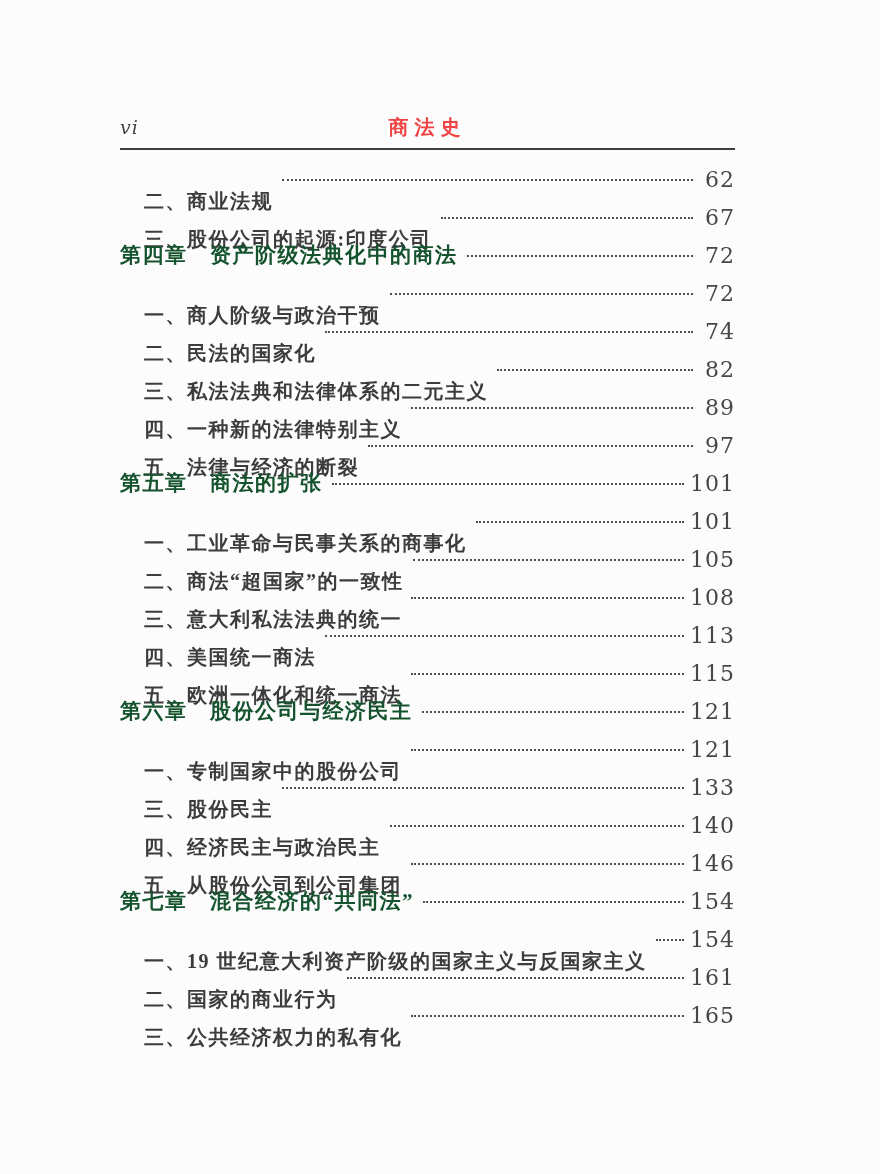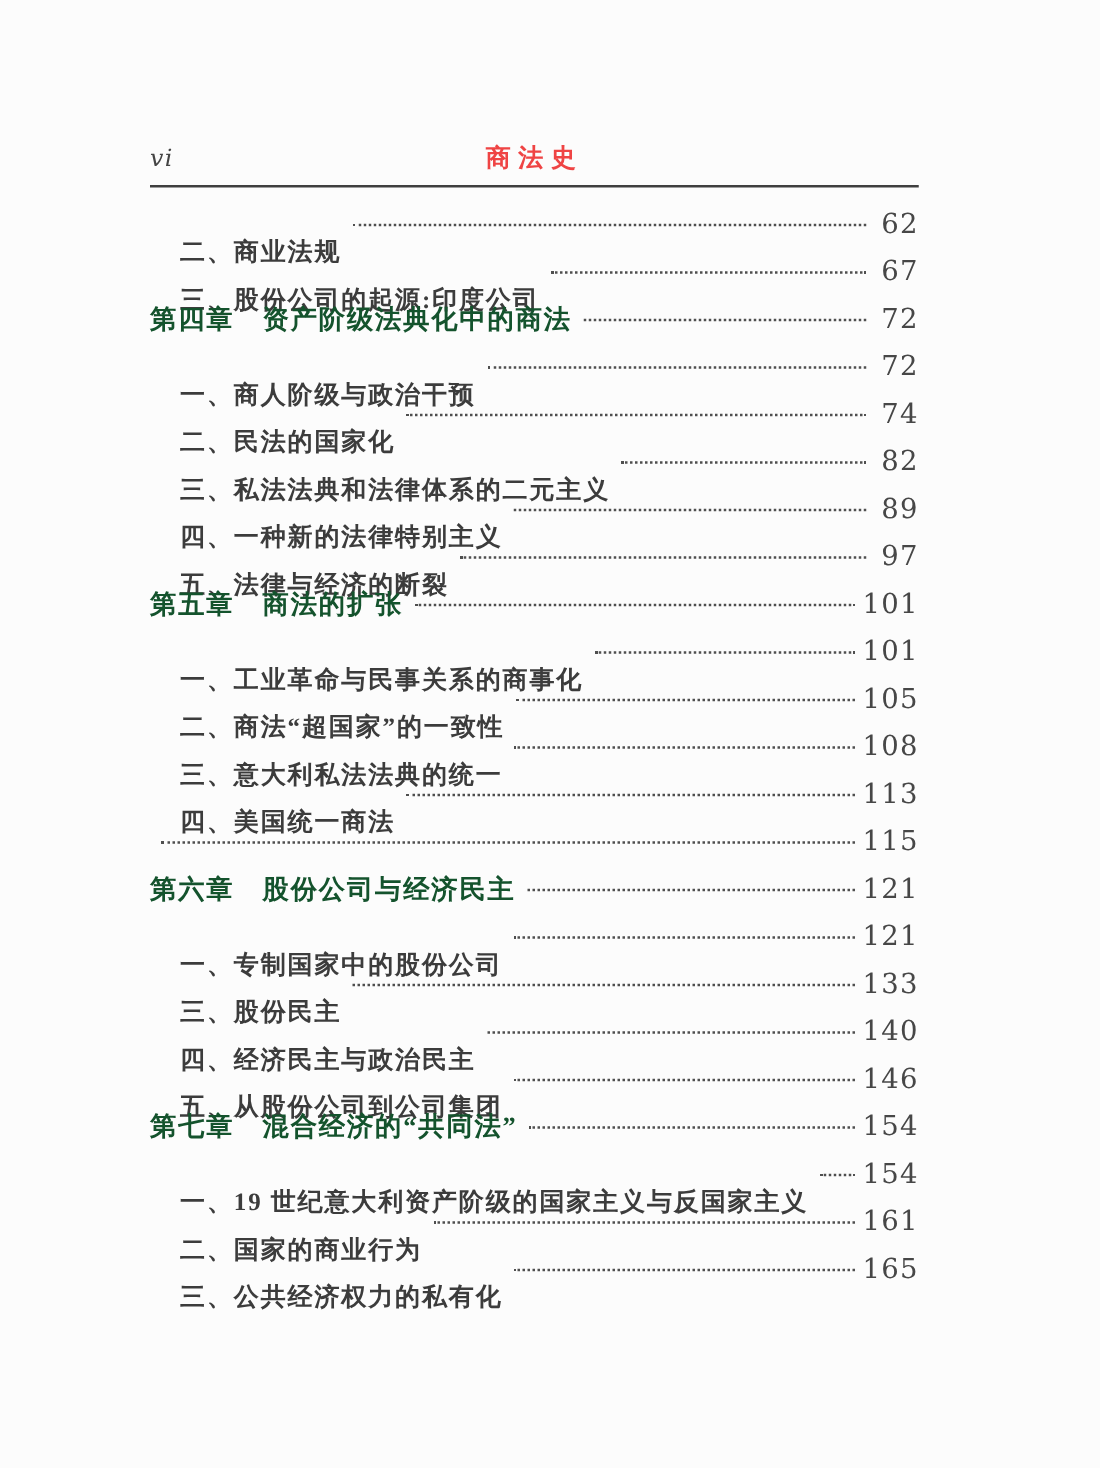--- a/index.html
+++ b/index.html
@@ -161,20 +161,21 @@
     <span class="label">三、意大利私法法典的统一</span>
     <span class="leader"></span>
     <span class="pagenum">108</span>
   </div>
       <div class="row section">
     <span class="label">四、美国统一商法</span>
     <span class="leader"></span>
     <span class="pagenum">113</span>
   </div>
       <div class="row section">
+    <span class="label">五、欧洲一体化和统一商法</span>
     <span class="leader"></span>
     <span class="pagenum">115</span>
   </div>
       <div class="row chapter">
     <span class="label">第六章　股份公司与经济民主</span>
     <span class="leader"></span>
     <span class="pagenum">121</span>
   </div>
       <div class="row section">
     <span class="label">一、专制国家中的股份公司</span>

